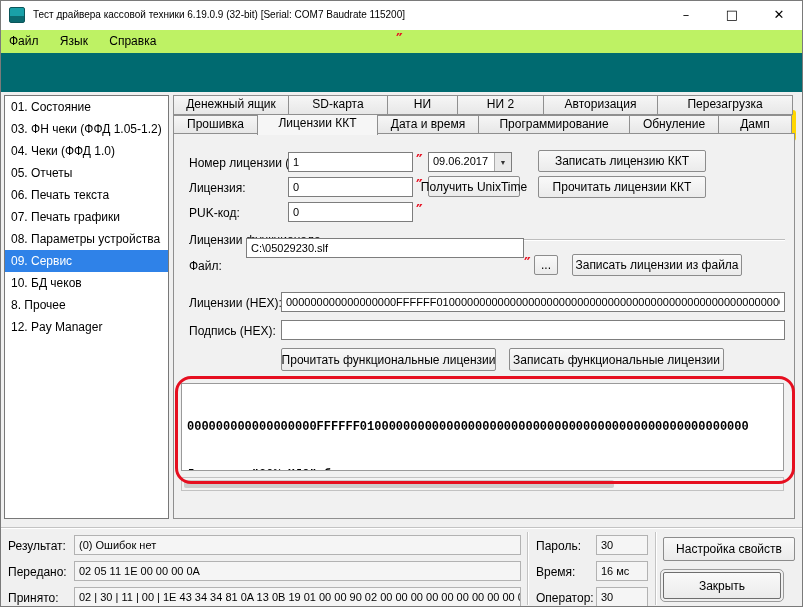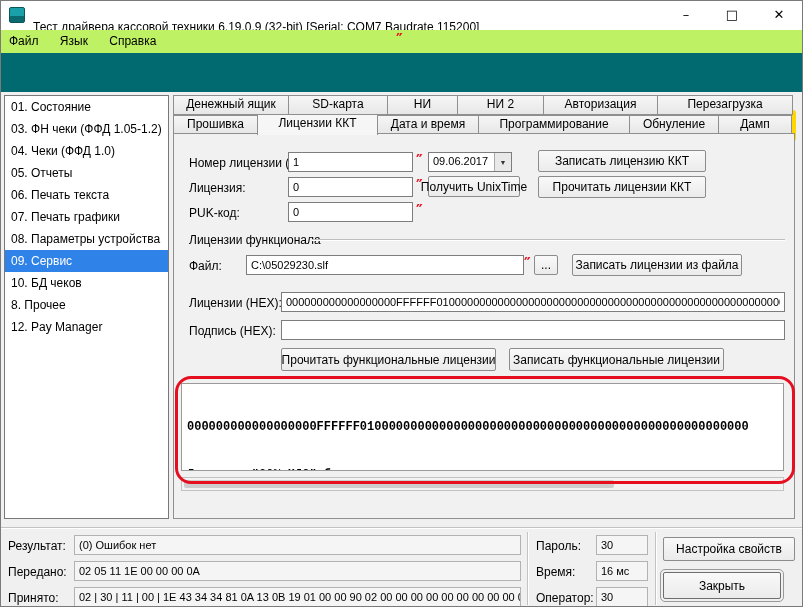--- a/index.html
+++ b/index.html
@@ -6,21 +6,21 @@
   body{
     width:803px;height:607px;position:relative;overflow:hidden;
     background:#f0f0f0;
     font-family:"Liberation Sans",sans-serif;font-size:12px;color:#000;
   }
   .window-frame{position:absolute;inset:0;border:1px solid #7a7a7a;box-sizing:border-box;pointer-events:none;z-index:50;}
 
   
   .titlebar{position:absolute;left:0;top:0;width:803px;height:30px;background:#ffffff;}
   .app-icon{position:absolute;left:9px;top:7px;width:16px;height:16px;background:linear-gradient(#19a0a8 55%,#0b6a70 55%);border:1px solid #0b555a;box-sizing:border-box;border-radius:2px;}
-  .title-text{position:absolute;left:33px;top:12px;line-height:30px;font-size:12px;white-space:nowrap;}
+  .title-text{position:absolute;left:33px;top:0;line-height:30px;font-size:10px;white-space:nowrap;}
   .win-btn{position:absolute;top:0;width:46px;height:30px;text-align:center;line-height:30px;font-size:13px;font-family:"DejaVu Sans",sans-serif;}
   .win-min{left:663px;} .win-max{left:709px;} .win-close{left:755px;width:48px;}
 
   
   .menubar{position:absolute;left:0;top:30px;width:803px;height:23px;background:#bef264;}
   .menu-item{display:inline-block;padding:3px 9px;line-height:17px;}
 
   
   .banner{position:absolute;left:0;top:53px;width:803px;height:39px;background:#006a70;}
   .logo{position:absolute;left:674px;top:57px;width:122px;height:31px;background:#ffd600;border-radius:3px;display:flex;align-items:center;justify-content:center;font-weight:bold;color:#111;}
@@ -142,21 +142,21 @@
 <div class="btn" style="left:538px;top:176px;width:168px;height:22px;">Прочитать лицензии ККТ</div>
 
 <div class="lbl" style="left:189px;top:206px;">PUK-код:</div>
 <input class="tb" style="left: 288px; top: 202px; width: 125px; height: 20px;" value="0">
 <span class="red-mark" style="left:416px;top:202px;">″</span>
 
 <div class="lbl" style="left:189px;top:233px;">Лицензии функционала</div>
 <div class="groupline" style="left:312px;top:239px;width:473px;"></div>
 
 <div class="lbl" style="left:189px;top:259px;">Файл:</div>
-<input class="tb" style="left: 246px; top: 255px; width: 278px; height: 20px;" value="C:\05029230.slf">
+<input class="tb" style="left: 246px; top: 238px; width: 278px; height: 20px;" value="C:\05029230.slf">
 <span class="red-mark" style="left:524px;top:255px;">″</span>
 <div class="btn" style="left:534px;top:255px;width:24px;height:20px;">...</div>
 <div class="btn" style="left:572px;top:254px;width:170px;height:22px;">Записать лицензии из файла</div>
 
 <div class="lbl" style="left:189px;top:296px;">Лицензии (HEX):</div>
 <input class="tb" style="left: 281px; top: 292px; width: 504px; height: 20px;" value="000000000000000000FFFFFF010000000000000000000000000000000000000000000000000000000000000000000000">
 
 <div class="lbl" style="left:189px;top:324px;">Подпись (HEX):</div>
 <input class="tb" style="left: 281px; top: 320px; width: 504px; height: 20px;" value="">
 

